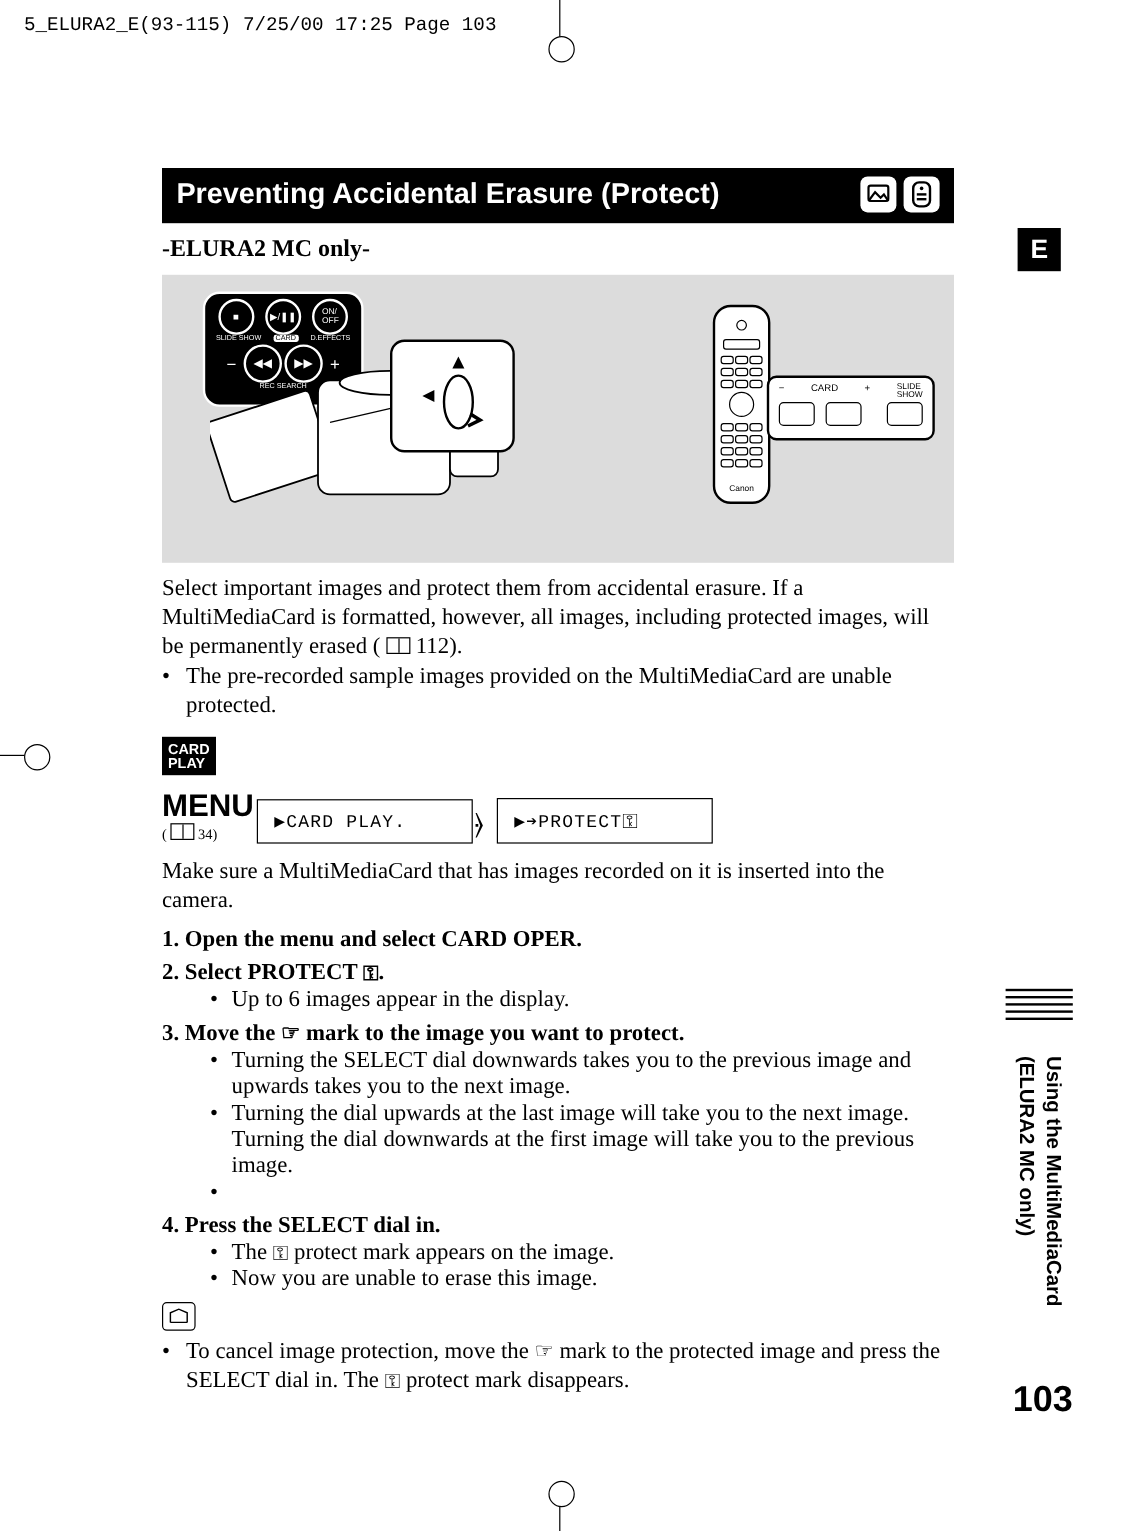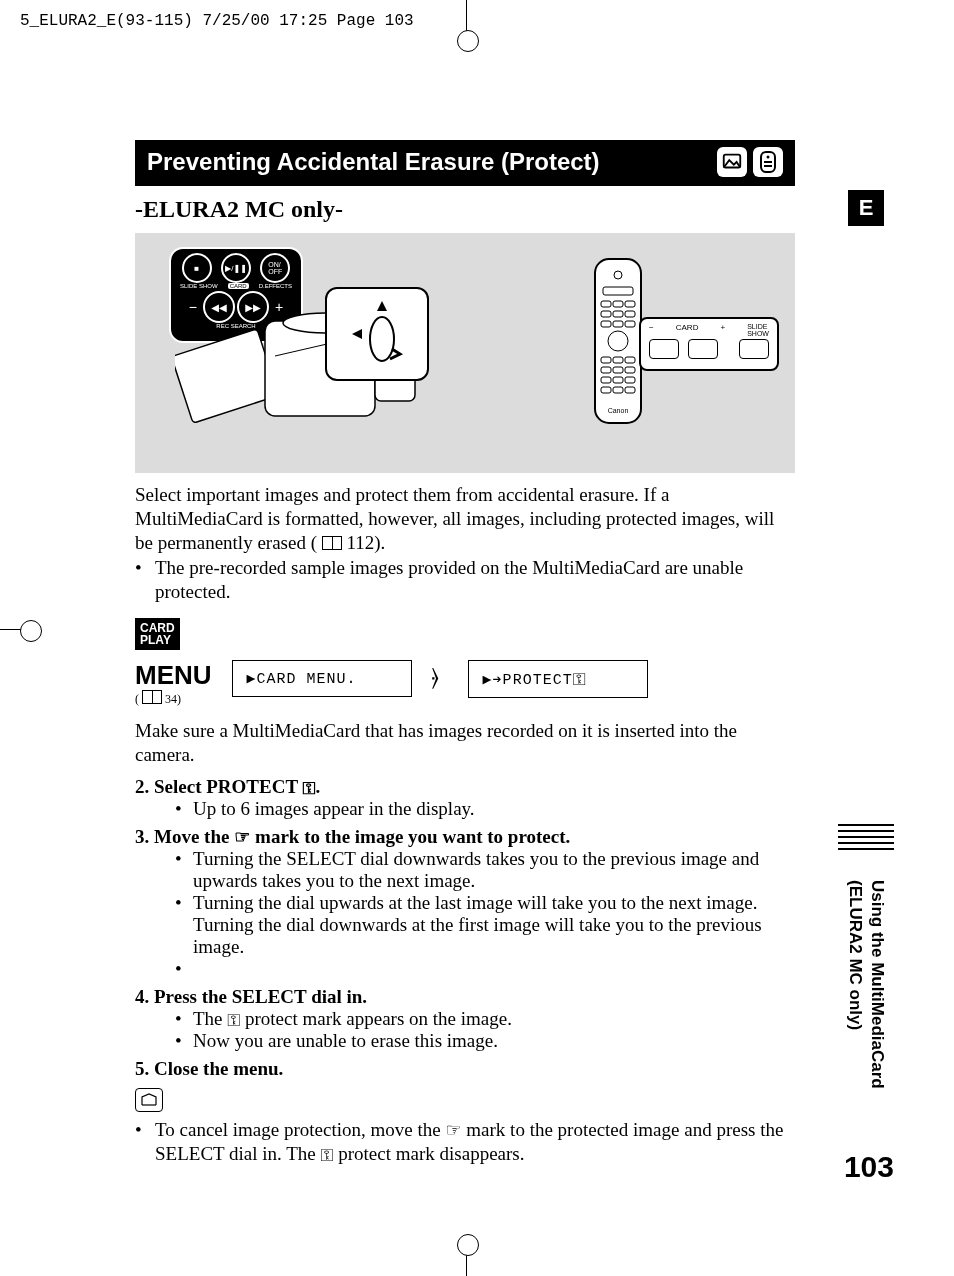--- a/index.html
+++ b/index.html
@@ -119,21 +119,21 @@
     height: 30px;
     background: #fff;
     border-radius: 6px;
     display: flex;
     align-items: center;
     justify-content: center;
     color: #000;
   }
   .subtitle {
     font-weight: bold;
-    font-size: 24px;
+    font-size: 20px;
     margin: 10px 0 10px 0;
   }
   .illus {
     background: #dcdcdc;
     height: 240px;
     margin-bottom: 10px;
     position: relative;
   }
   .camera-controls {
     position: absolute;
@@ -235,21 +235,21 @@
   .mode-badge {
     display:inline-block;
     background:#000;color:#fff;
     font-family: Arial, sans-serif;
     font-size:12px;font-weight:bold;
     line-height:1;
     padding:4px 5px;
     margin-top:14px;
   }
   .menu-row {
-    display:flex;align-items:flex-start;gap:20px;
+    display:flex;align-items:flex-end;gap:2px;
     margin-top:10px;
   }
   .menu-label {
     font-family: Arial Black, Arial, sans-serif;
     font-weight:900;
     font-size:26px;
   }
   .menu-ref {
     font-size:12px;
     margin-top:-2px;
@@ -463,30 +463,31 @@
   </div>
 
   <div class="mode-badge" style="white-space:pre;">CARD
 PLAY</div>
 
   <div class="menu-row">
     <div>
       <div class="menu-label">MENU</div>
       <div class="menu-ref">( <span class="book-icon"></span> <span>34)</span></div>
     </div>
-    <div class="menu-box">▶CARD MENU.</div>
+    <div class="menu-box">▶CARD PLAY.</div>
     <div class="divider-chevron">⦒</div>
     <div class="menu-box">
       <span>▶➔PROTECT</span><span class="key-icon">⚿</span>
     </div>
   </div>
 
   <div class="body-text" style="margin-top:12px;">Make sure a MultiMediaCard that has images recorded on it is inserted into the camera.</div>
 
   <div class="steps">
+    <div class="step-head">1.  Open the menu and select CARD OPER.</div>
 
     <div class="step-head">
       <span>2.  Select PROTECT </span><span class="key-icon">⚿</span><span>.</span>
     </div>
     <div class="step-sub step-sub-row">
           <span class="dot">•</span>
           <span>Up to 6 images appear in the display.</span>
         </div>
 
     <div class="step-head">
@@ -507,21 +508,20 @@
     <div class="step-head">4.  Press the SELECT dial in.</div>
     <div class="step-sub step-sub-row">
           <span class="dot">•</span>
           <span><span>The </span><span class="key-icon">⚿</span><span> protect mark appears on the image.</span></span>
         </div>
     <div class="step-sub step-sub-row">
           <span class="dot">•</span>
           <span>Now you are unable to erase this image.</span>
         </div>
 
-    <div class="step-head">5.  Close the menu.</div>
   </div>
 
   <div class="notes-icon">
     <svg width="18" height="14" viewBox="0 0 18 14">
           <path d="M2 12 L2 4 L9 1 L16 4 L16 12" fill="none" stroke="#000" stroke-width="1.2"></path>
           <path d="M2 12 L16 12" stroke="#000" stroke-width="1.2"></path>
         </svg>
   </div>
 
   <div class="body-text bullet-row" style="margin-top:6px;">

